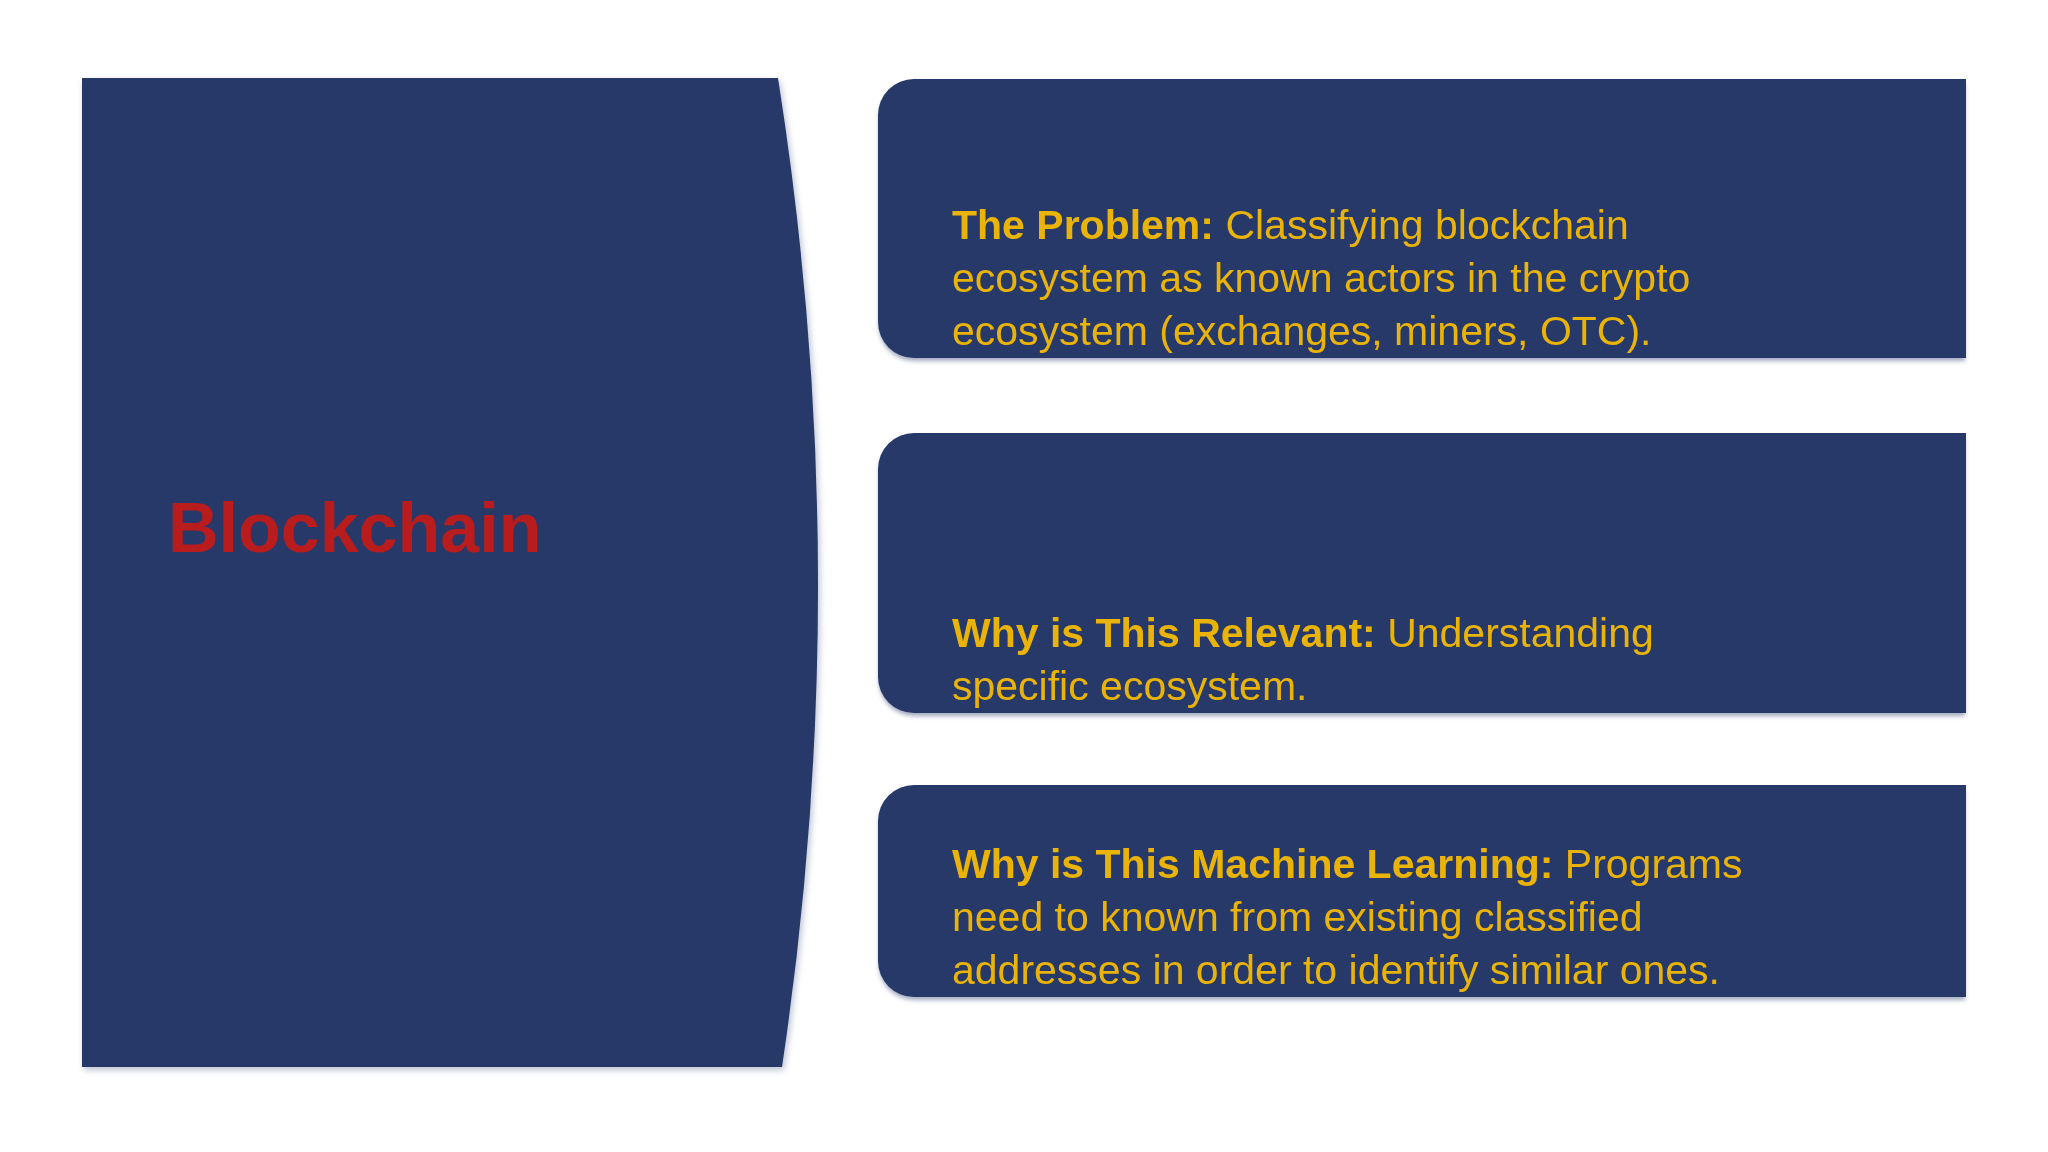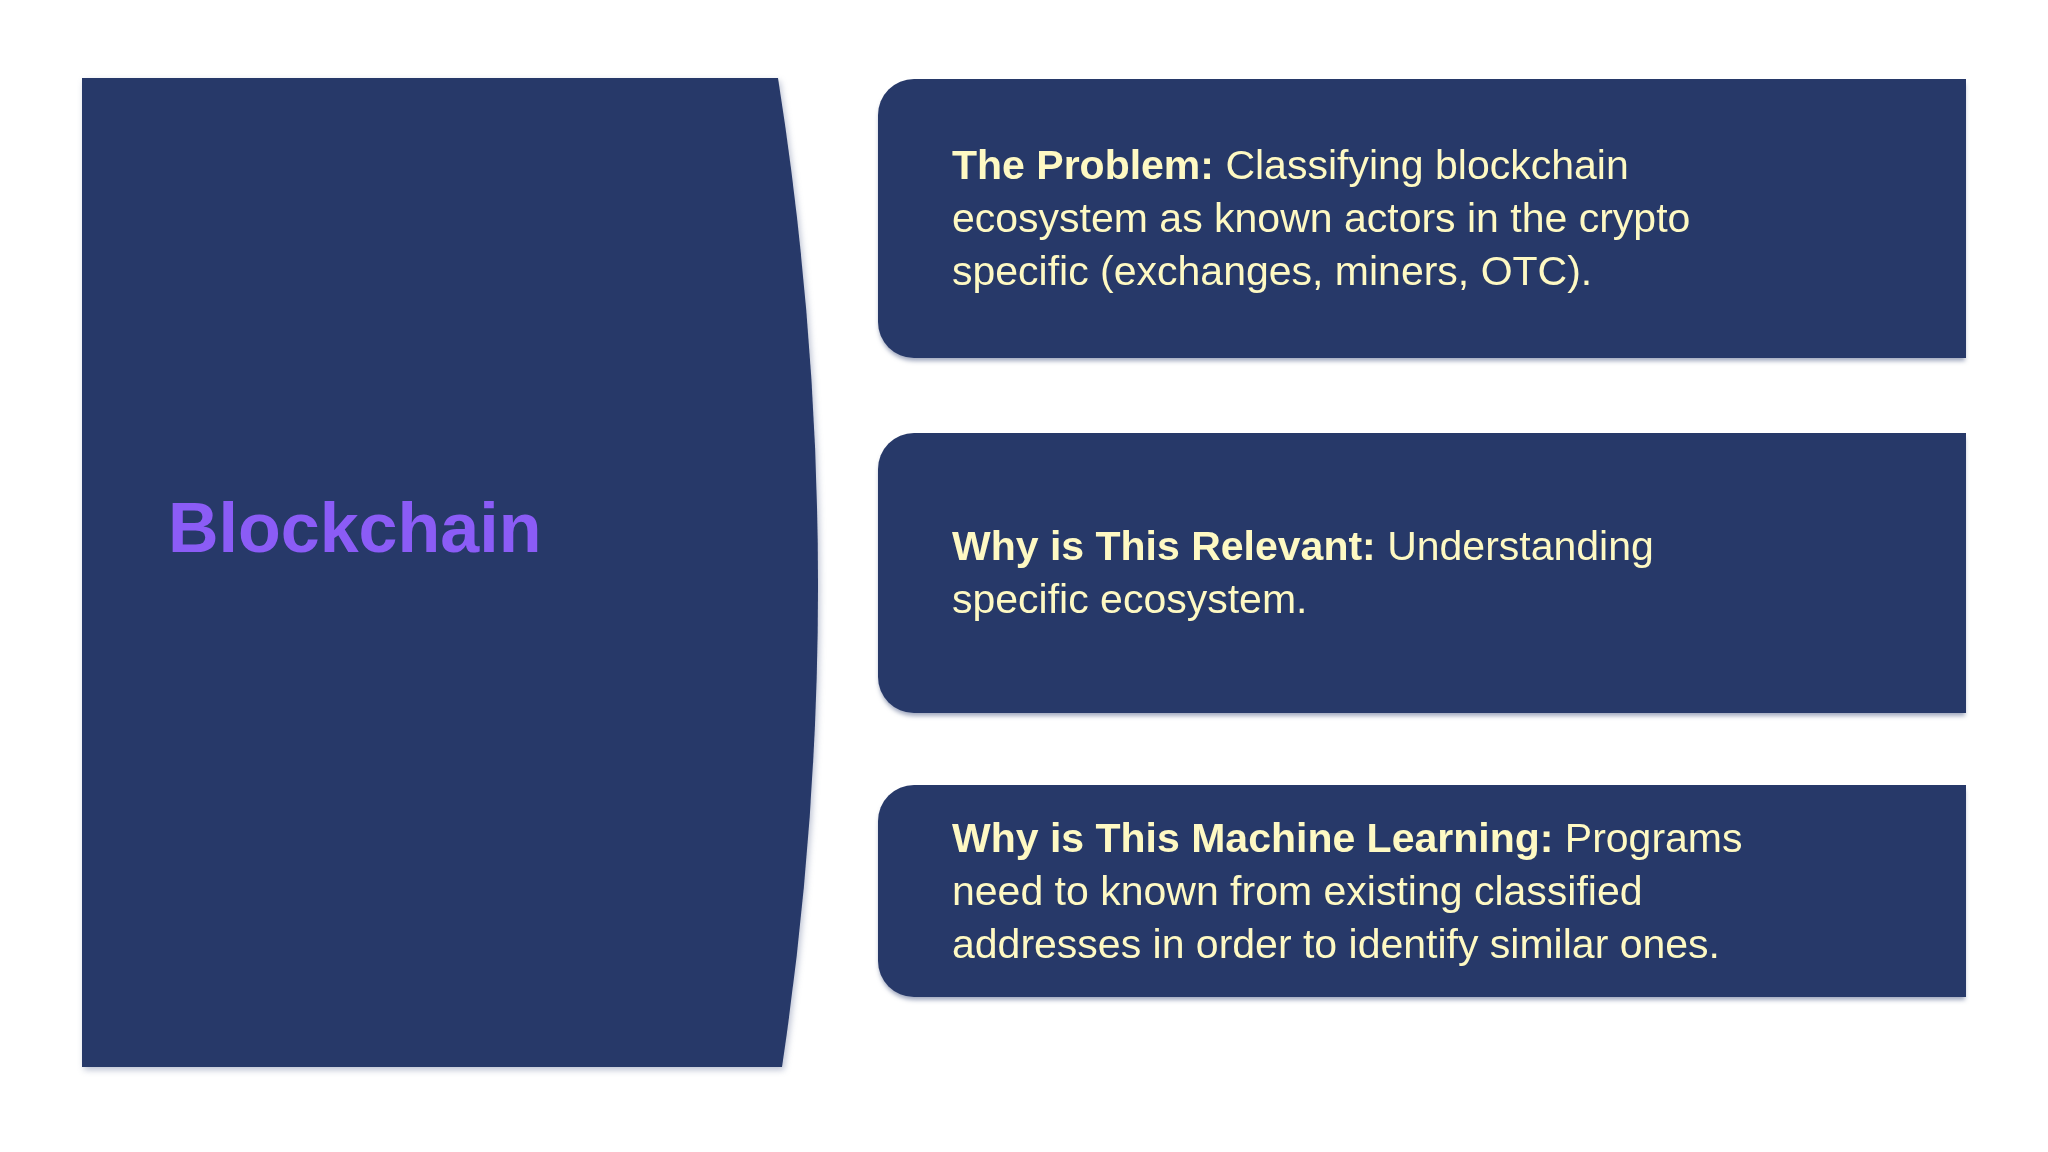--- a/index.html
+++ b/index.html
@@ -6,28 +6,28 @@
   body{
     width:2048px;height:1152px;position:relative;overflow:hidden;
     background:#ffffff;
     font-family:"Liberation Sans","DejaVu Sans",sans-serif;
   }
   .panel{position:absolute;left:82px;top:78px;width:745px;height:989px}
   .panel svg{position:absolute;left:0;top:0;overflow:visible;
     filter:drop-shadow(2px 3px 3px rgba(80,95,140,.38))}
   .title{
     position:absolute;left:86px;top:413px;
-    color:#8b5cf6;font-size:70px;font-weight:700;line-height:75px;text-align:right;
+    color:#b91c1c;font-size:70px;font-weight:700;line-height:75px;text-align:right;
   }
   .title div{white-space:nowrap}
   .card{
     position:absolute;left:878px;width:1088px;box-sizing:border-box;
     background:#273969;border-radius:36px 0 0 36px;
-    color:#fef9c3;font-size:41px;line-height:53px;font-weight:400;
-    display:flex;flex-direction:column;justify-content:center;
+    color:#eab308;font-size:41px;line-height:53px;font-weight:400;
+    display:flex;flex-direction:column;justify-content:flex-end;
     padding:0 70px 0 74px;
     box-shadow:0 4px 4px -1px rgba(70,85,130,.5);
   }
   .card-1{top:79px;height:279px}
   .card-2{top:433px;height:280px}
   .card-3{top:785px;height:212px}
   .ln{white-space:nowrap}
   .b{font-weight:700}
 </style>
 </head>
@@ -38,21 +38,21 @@
     <path d="M0,0 H696 Q774,494 700,989 H0 Z" fill="#273969"></path>
   </svg>
   <div class="title">
     <div>Blockchain</div>
   </div>
 </div>
 
 <div class="card card-1">
   <div class="ln"><span class="b">The Problem:</span><span> Classifying blockchain</span></div>
   <div class="ln"><span class="b"></span><span>ecosystem as known actors in the crypto</span></div>
-  <div class="ln"><span class="b"></span><span>specific (exchanges, miners, OTC).</span></div>
+  <div class="ln"><span class="b"></span><span>ecosystem (exchanges, miners, OTC).</span></div>
 </div>
 
 <div class="card card-2">
   <div class="ln"><span class="b">Why is This Relevant:</span><span> Understanding</span></div>
   <div class="ln"><span class="b"></span><span>specific ecosystem.</span></div>
 </div>
 
 <div class="card card-3">
   <div class="ln"><span class="b">Why is This Machine Learning:</span><span> Programs</span></div>
   <div class="ln"><span class="b"></span><span>need to known from existing classified</span></div>

